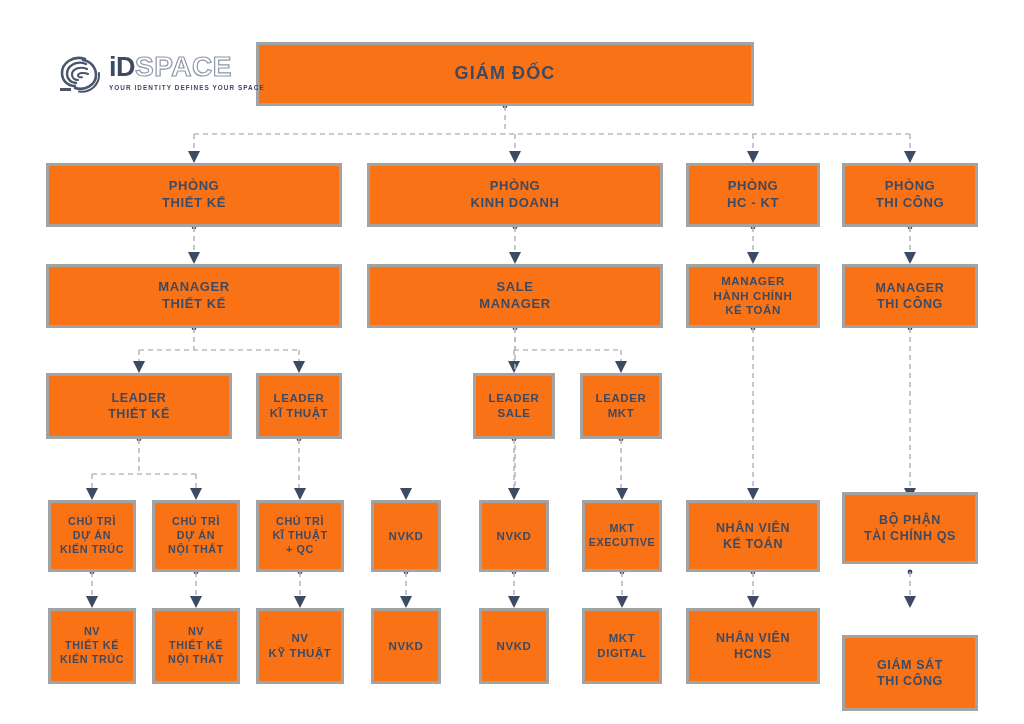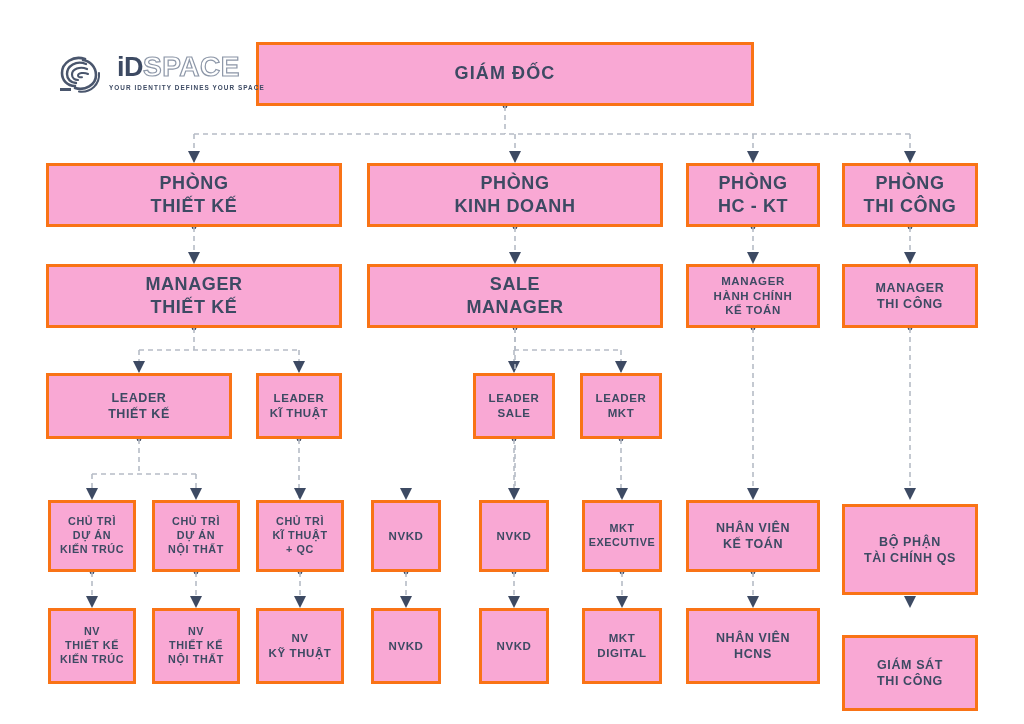--- a/index.html
+++ b/index.html
@@ -21,38 +21,38 @@
     position: absolute;
     left: 0;
     top: 0;
     width: 1024px;
     height: 724px;
     pointer-events: none;
   }
   .node {
     position: absolute;
     box-sizing: border-box;
-    border: 3px solid #f97316;
-    background: #f9a8d4;
+    border: 3px solid #a3a3a3;
+    background: #f97316;
     display: flex;
     align-items: center;
     justify-content: center;
     text-align: center;
     color: #3d4a63;
     font-weight: bold;
     letter-spacing: 0.6px;
     line-height: 1.28;
     z-index: 2;
   }
   .node .label {
     white-space: pre-line;
     display: block;
   }
   .node.size-xl .label { font-size: 18px; letter-spacing: 1.1px; }
-  .node.size-lg .label { font-size: 18px; }
+  .node.size-lg .label { font-size: 13px; }
   .node.size-md .label { font-size: 12.5px; }
   .node.size-sm .label { font-size: 11.5px; }
   .node.size-xs .label { font-size: 10.8px; }
 
   
   #brand-logo {
     position: absolute;
     left: 55px;
     top: 42px;
     width: 180px;
@@ -65,21 +65,20 @@
   #brand-logo .wordmark {
     margin-left: 6px;
     display: flex;
     flex-direction: column;
     justify-content: center;
   }
   #brand-logo .wordmark .top {
     display: flex;
     align-items: baseline;
     line-height: 1;
-    margin-left: 8px;
   }
   #brand-logo .word-id {
     font-size: 27px;
     font-weight: bold;
     color: #3d4a63;
     letter-spacing: -0.5px;
   }
   #brand-logo .word-space {
     font-size: 28px;
     font-weight: bold;
@@ -286,21 +285,21 @@
       <span class="label">NVKD</span>
     </div>
     <div class="node size-xs" style="left: 582px; top: 500px; width: 80px; height: 72px;">
       <span class="label">MKT
 EXECUTIVE</span>
     </div>
     <div class="node size-md" style="left: 686px; top: 500px; width: 134px; height: 72px;">
       <span class="label">NHÂN VIÊN
 KẾ TOÁN</span>
     </div>
-    <div class="node size-md" style="left: 842px; top: 504px; width: 136px; height: 91px;">
+    <div class="node size-md" style="left: 842px; top: 492px; width: 136px; height: 72px;">
       <span class="label">BỘ PHẬN
 TÀI CHÍNH QS</span>
     </div>
     <div class="node size-xs" style="left: 48px; top: 608px; width: 88px; height: 76px;">
       <span class="label">NV
 THIẾT KẾ
 KIẾN TRÚC</span>
     </div>
     <div class="node size-xs" style="left: 152px; top: 608px; width: 88px; height: 76px;">
       <span class="label">NV

